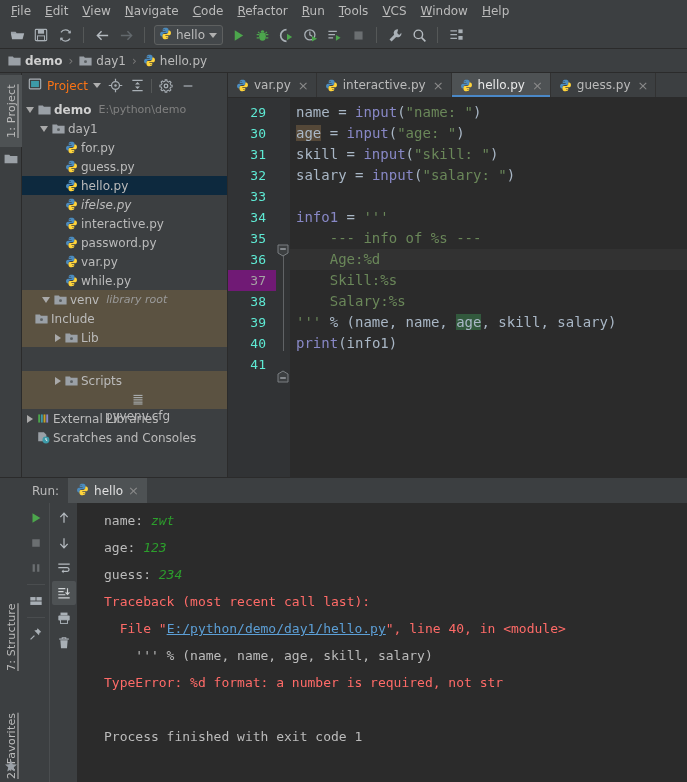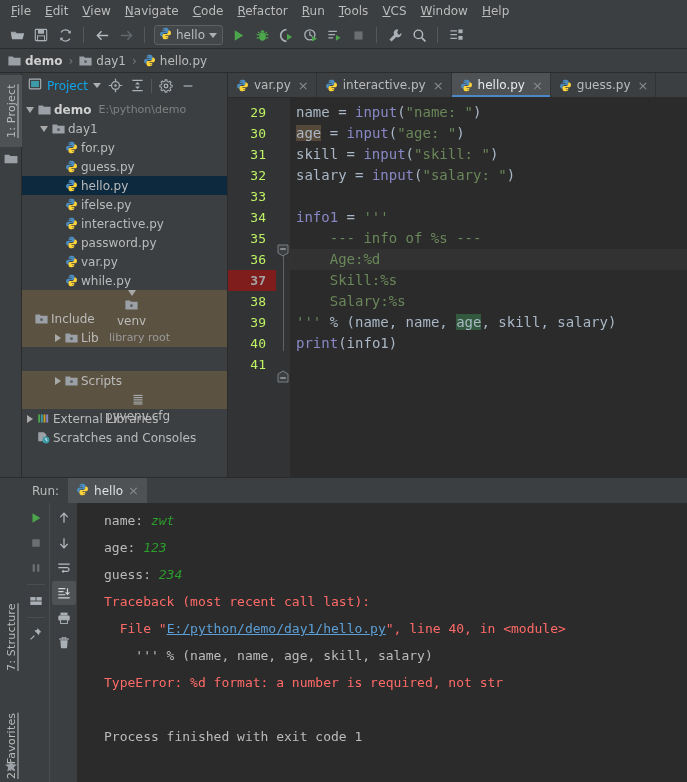--- a/index.html
+++ b/index.html
@@ -83,40 +83,40 @@
   
   .project-panel {
     width: 206px; flex: 0 0 206px; background: #3c3f41;
     display: flex; flex-direction: column; border-right: 1px solid #2b2b2b;
   }
   .pp-header {
     height: 25px; display: flex; align-items: center;
     padding-left: 4px; gap: 2px; background: #3c3f41;
   }
   .pp-title { display: flex; align-items: center; gap: 5px; padding: 0 2px; }
-  .pp-title-text { font-size: 12px; color: #0ea5e9; }
+  .pp-title-text { font-size: 12px; color: #f97316; }
   .pp-ibtn {
     width: 20px; height: 20px; display: flex; align-items: center;
     justify-content: center; border-radius: 2px;
   }
   .pp-sep { width: 1px; height: 14px; background: #555858; margin: 0 2px; }
   .tree {
     flex: 1; background: #3c3f41; overflow: hidden;
     padding-top: 2px; font-size: 12px;
   }
   .trow {
     height: 19px; display: flex; align-items: center; gap: 3px;
     padding-right: 4px; white-space: nowrap; cursor: default;
   }
   .trow.selected { background: #0d293e; }
   .trow.vhl { background: #5b5241; }
   .tlabel { font-size: 12px; color: #bbbbbb; }
   .tlabel.bold { font-weight: bold; color: #cfcfcf; }
   .tpath { font-size: 11px; color: #808080; margin-left: 4px; }
-  .tgrey { font-size: 11px; color: #9a9a9a; margin-left: 16px; }
+  .tgrey { font-size: 11px; color: #9a9a9a; margin-left: 4px; font-style: italic; }
   .arrow-r {
     width: 0; height: 0; border-top: 4px solid transparent;
     border-bottom: 4px solid transparent; border-left: 6px solid #a9a9a9;
     margin-left: 3px; margin-right: 1px;
   }
   .arrow-d {
     width: 0; height: 0; border-left: 4px solid transparent;
     border-right: 4px solid transparent; border-top: 6px solid #a9a9a9;
     margin-left: 2px; margin-right: 1px;
   }
@@ -144,24 +144,24 @@
   .etab-close { color: #8a8a8a; font-size: 13px; margin-left: 2px; line-height: 1; }
   .tabbar-fill { flex: 1; background: #3c3f41; border-bottom: none; }
 
   .code-wrap { flex: 1; display: flex; background: #2b2b2b; position: relative; overflow: hidden; }
   .gutter {
     width: 48px; flex: 0 0 48px; background: #313335;
     font-family: "DejaVu Sans Mono", monospace; font-size: 13px;
     padding-top: 4px; text-align: right; user-select: none;
   }
   .gnum {
-    height: 21px; line-height: 21px; color: #bef264;
+    height: 21px; line-height: 21px; color: #5eead4;
     padding-right: 10px; position: relative;
   }
-  .gnum.cur { color: #a4a3a3; background: #7f1d1d; font-weight: bold; }
+  .gnum.cur { color: #a4a3a3; background: #701a75; }
   .fold-area { width: 14px; flex: 0 0 14px; background: #313335;
     padding-top: 4px; position: relative; }
   .fold-line {
     position: absolute; left: 7px; width: 1px; background: #606366;
   }
   .fold-box {
     position: absolute; left: 1px; width: 12px; height: 12px;
   }
   .code {
     flex: 1; background: #2b2b2b; padding-top: 4px;
@@ -477,71 +477,71 @@
           <div class="trow selected" style="padding-left: 30px;">
             <span class="arrow-none"></span>
             <span style="display: flex;">
               <svg width="13" height="13" viewBox="0 0 16 16">
                 <path d="M8 1c-2.2 0-3.4.7-3.4 2.1V5h3.6v.7H3.6C2.2 5.7 1.3 6.8 1.3 8.7c0 1.8.8 3 2.2 3h1.1V9.8c0-1.4 1.2-2.3 2.6-2.3h2.5c1.2 0 2-.8 2-2V3.1C11.7 1.8 10.2 1 8 1zM6.2 2.4a.7.7 0 1 1 0 1.4.7.7 0 0 1 0-1.4z" fill="#4b8bbe"></path>
                 <path d="M8 15c2.2 0 3.4-.7 3.4-2.1V11H7.8v-.7h4.6c1.4 0 2.3-1.1 2.3-3 0-1.8-.8-3-2.2-3h-1.1v1.9c0 1.4-1.2 2.3-2.6 2.3H6.3c-1.2 0-2 .8-2 2v1.4C4.3 14.2 5.8 15 8 15zm1.8-1.4a.7.7 0 1 1 0-1.4.7.7 0 0 1 0 1.4z" fill="#ffd43b"></path>
               </svg>
             </span>
             <span class="tlabel">hello.py</span>
           </div>
+          <div class="trow" style="padding-left: 30px; font-style: italic;">
+            <span class="arrow-none"></span>
+            <span style="display: flex;">
+              <svg width="13" height="13" viewBox="0 0 16 16">
+                <path d="M8 1c-2.2 0-3.4.7-3.4 2.1V5h3.6v.7H3.6C2.2 5.7 1.3 6.8 1.3 8.7c0 1.8.8 3 2.2 3h1.1V9.8c0-1.4 1.2-2.3 2.6-2.3h2.5c1.2 0 2-.8 2-2V3.1C11.7 1.8 10.2 1 8 1zM6.2 2.4a.7.7 0 1 1 0 1.4.7.7 0 0 1 0-1.4z" fill="#4b8bbe"></path>
+                <path d="M8 15c2.2 0 3.4-.7 3.4-2.1V11H7.8v-.7h4.6c1.4 0 2.3-1.1 2.3-3 0-1.8-.8-3-2.2-3h-1.1v1.9c0 1.4-1.2 2.3-2.6 2.3H6.3c-1.2 0-2 .8-2 2v1.4C4.3 14.2 5.8 15 8 15zm1.8-1.4a.7.7 0 1 1 0-1.4.7.7 0 0 1 0 1.4z" fill="#ffd43b"></path>
+              </svg>
+            </span>
+            <span class="tlabel">ifelse.py</span>
+          </div>
           <div class="trow" style="padding-left: 30px;">
             <span class="arrow-none"></span>
             <span style="display: flex;">
               <svg width="13" height="13" viewBox="0 0 16 16">
                 <path d="M8 1c-2.2 0-3.4.7-3.4 2.1V5h3.6v.7H3.6C2.2 5.7 1.3 6.8 1.3 8.7c0 1.8.8 3 2.2 3h1.1V9.8c0-1.4 1.2-2.3 2.6-2.3h2.5c1.2 0 2-.8 2-2V3.1C11.7 1.8 10.2 1 8 1zM6.2 2.4a.7.7 0 1 1 0 1.4.7.7 0 0 1 0-1.4z" fill="#4b8bbe"></path>
                 <path d="M8 15c2.2 0 3.4-.7 3.4-2.1V11H7.8v-.7h4.6c1.4 0 2.3-1.1 2.3-3 0-1.8-.8-3-2.2-3h-1.1v1.9c0 1.4-1.2 2.3-2.6 2.3H6.3c-1.2 0-2 .8-2 2v1.4C4.3 14.2 5.8 15 8 15zm1.8-1.4a.7.7 0 1 1 0-1.4.7.7 0 0 1 0 1.4z" fill="#ffd43b"></path>
               </svg>
             </span>
-            <span class="tlabel">ifelse.py</span>
+            <span class="tlabel">interactive.py</span>
+          </div>
+          <div class="trow" style="padding-left: 30px; align-items: center;">
+            <span class="arrow-none"></span>
+            <span style="display: flex;">
+              <svg width="13" height="13" viewBox="0 0 16 16">
+                <path d="M8 1c-2.2 0-3.4.7-3.4 2.1V5h3.6v.7H3.6C2.2 5.7 1.3 6.8 1.3 8.7c0 1.8.8 3 2.2 3h1.1V9.8c0-1.4 1.2-2.3 2.6-2.3h2.5c1.2 0 2-.8 2-2V3.1C11.7 1.8 10.2 1 8 1zM6.2 2.4a.7.7 0 1 1 0 1.4.7.7 0 0 1 0-1.4z" fill="#4b8bbe"></path>
+                <path d="M8 15c2.2 0 3.4-.7 3.4-2.1V11H7.8v-.7h4.6c1.4 0 2.3-1.1 2.3-3 0-1.8-.8-3-2.2-3h-1.1v1.9c0 1.4-1.2 2.3-2.6 2.3H6.3c-1.2 0-2 .8-2 2v1.4C4.3 14.2 5.8 15 8 15zm1.8-1.4a.7.7 0 1 1 0-1.4.7.7 0 0 1 0 1.4z" fill="#ffd43b"></path>
+              </svg>
+            </span>
+            <span class="tlabel">password.py</span>
           </div>
           <div class="trow" style="padding-left: 30px;">
             <span class="arrow-none"></span>
             <span style="display: flex;">
               <svg width="13" height="13" viewBox="0 0 16 16">
                 <path d="M8 1c-2.2 0-3.4.7-3.4 2.1V5h3.6v.7H3.6C2.2 5.7 1.3 6.8 1.3 8.7c0 1.8.8 3 2.2 3h1.1V9.8c0-1.4 1.2-2.3 2.6-2.3h2.5c1.2 0 2-.8 2-2V3.1C11.7 1.8 10.2 1 8 1zM6.2 2.4a.7.7 0 1 1 0 1.4.7.7 0 0 1 0-1.4z" fill="#4b8bbe"></path>
                 <path d="M8 15c2.2 0 3.4-.7 3.4-2.1V11H7.8v-.7h4.6c1.4 0 2.3-1.1 2.3-3 0-1.8-.8-3-2.2-3h-1.1v1.9c0 1.4-1.2 2.3-2.6 2.3H6.3c-1.2 0-2 .8-2 2v1.4C4.3 14.2 5.8 15 8 15zm1.8-1.4a.7.7 0 1 1 0-1.4.7.7 0 0 1 0 1.4z" fill="#ffd43b"></path>
               </svg>
             </span>
-            <span class="tlabel">interactive.py</span>
-          </div>
-          <div class="trow" style="padding-left: 30px; align-items: center;">
-            <span class="arrow-none"></span>
-            <span style="display: flex;">
-              <svg width="13" height="13" viewBox="0 0 16 16">
-                <path d="M8 1c-2.2 0-3.4.7-3.4 2.1V5h3.6v.7H3.6C2.2 5.7 1.3 6.8 1.3 8.7c0 1.8.8 3 2.2 3h1.1V9.8c0-1.4 1.2-2.3 2.6-2.3h2.5c1.2 0 2-.8 2-2V3.1C11.7 1.8 10.2 1 8 1zM6.2 2.4a.7.7 0 1 1 0 1.4.7.7 0 0 1 0-1.4z" fill="#4b8bbe"></path>
-                <path d="M8 15c2.2 0 3.4-.7 3.4-2.1V11H7.8v-.7h4.6c1.4 0 2.3-1.1 2.3-3 0-1.8-.8-3-2.2-3h-1.1v1.9c0 1.4-1.2 2.3-2.6 2.3H6.3c-1.2 0-2 .8-2 2v1.4C4.3 14.2 5.8 15 8 15zm1.8-1.4a.7.7 0 1 1 0-1.4.7.7 0 0 1 0 1.4z" fill="#ffd43b"></path>
-              </svg>
-            </span>
-            <span class="tlabel">password.py</span>
+            <span class="tlabel">var.py</span>
           </div>
           <div class="trow" style="padding-left: 30px;">
             <span class="arrow-none"></span>
             <span style="display: flex;">
               <svg width="13" height="13" viewBox="0 0 16 16">
                 <path d="M8 1c-2.2 0-3.4.7-3.4 2.1V5h3.6v.7H3.6C2.2 5.7 1.3 6.8 1.3 8.7c0 1.8.8 3 2.2 3h1.1V9.8c0-1.4 1.2-2.3 2.6-2.3h2.5c1.2 0 2-.8 2-2V3.1C11.7 1.8 10.2 1 8 1zM6.2 2.4a.7.7 0 1 1 0 1.4.7.7 0 0 1 0-1.4z" fill="#4b8bbe"></path>
                 <path d="M8 15c2.2 0 3.4-.7 3.4-2.1V11H7.8v-.7h4.6c1.4 0 2.3-1.1 2.3-3 0-1.8-.8-3-2.2-3h-1.1v1.9c0 1.4-1.2 2.3-2.6 2.3H6.3c-1.2 0-2 .8-2 2v1.4C4.3 14.2 5.8 15 8 15zm1.8-1.4a.7.7 0 1 1 0-1.4.7.7 0 0 1 0 1.4z" fill="#ffd43b"></path>
               </svg>
             </span>
-            <span class="tlabel">var.py</span>
-          </div>
-          <div class="trow" style="padding-left: 30px;">
-            <span class="arrow-none"></span>
-            <span style="display: flex;">
-              <svg width="13" height="13" viewBox="0 0 16 16">
-                <path d="M8 1c-2.2 0-3.4.7-3.4 2.1V5h3.6v.7H3.6C2.2 5.7 1.3 6.8 1.3 8.7c0 1.8.8 3 2.2 3h1.1V9.8c0-1.4 1.2-2.3 2.6-2.3h2.5c1.2 0 2-.8 2-2V3.1C11.7 1.8 10.2 1 8 1zM6.2 2.4a.7.7 0 1 1 0 1.4.7.7 0 0 1 0-1.4z" fill="#4b8bbe"></path>
-                <path d="M8 15c2.2 0 3.4-.7 3.4-2.1V11H7.8v-.7h4.6c1.4 0 2.3-1.1 2.3-3 0-1.8-.8-3-2.2-3h-1.1v1.9c0 1.4-1.2 2.3-2.6 2.3H6.3c-1.2 0-2 .8-2 2v1.4C4.3 14.2 5.8 15 8 15zm1.8-1.4a.7.7 0 1 1 0-1.4.7.7 0 0 1 0 1.4z" fill="#ffd43b"></path>
-              </svg>
-            </span>
             <span class="tlabel">while.py</span>
           </div>
-          <div class="trow vhl" style="padding-left: 18px; flex-direction: column;">
+          <div class="trow vhl" style="padding-left: 18px;">
             <span class="arrow-d"></span>
             <span style="display: flex;">
               <svg width="13" height="12" viewBox="0 0 16 14">
                 <path d="M0.5 1.5h5.5l1.2 1.6H15.5V12.5H0.5z" fill="#9aa0a6"></path>
                 <circle cx="8" cy="7.8" r="1.8" fill="#5a5f62"></circle>
               </svg>
             </span>
             <span class="tlabel">venv</span>
             <span class="tgrey">library root</span>
           </div>

